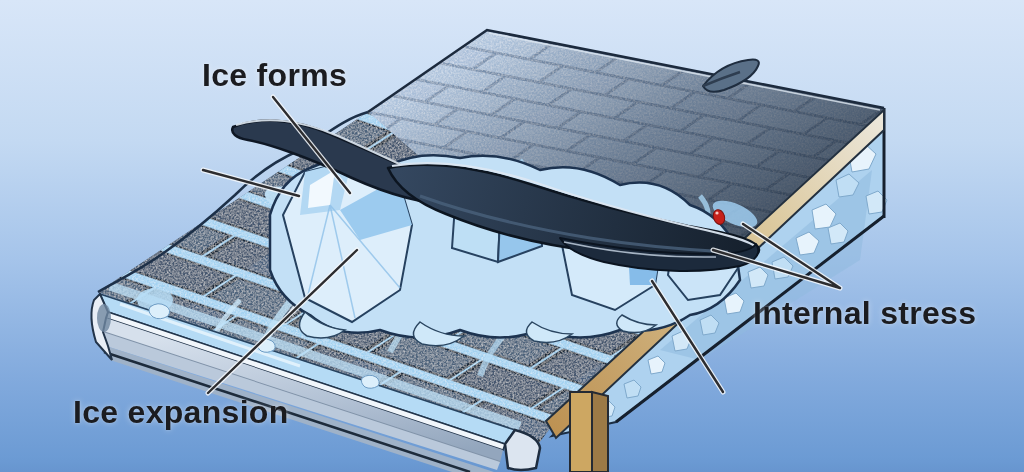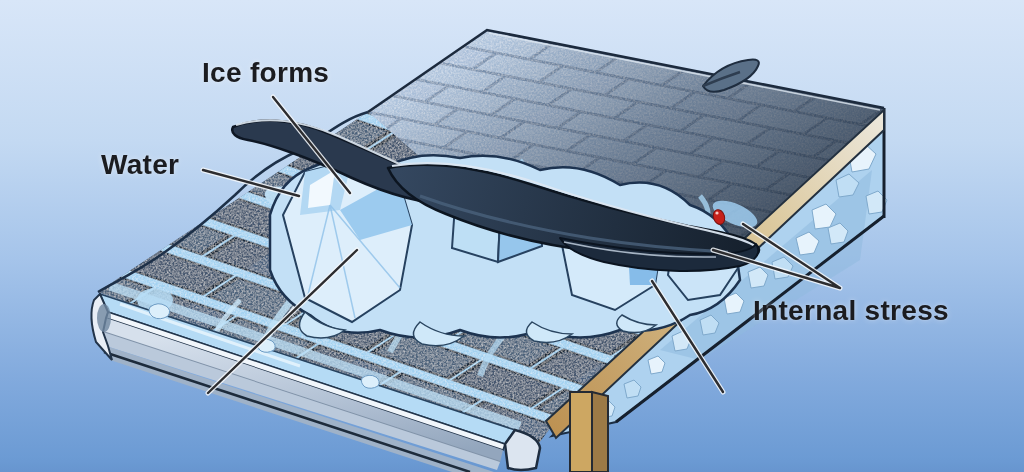--- a/index.html
+++ b/index.html
@@ -3,21 +3,21 @@
 <meta charset="utf-8">
 <style>
   html,body{margin:0;padding:0;}
   body{width:1024px;height:472px;overflow:hidden;font-family:"Liberation Sans",sans-serif;}
   .stage{position:relative;width:1024px;height:472px;}
   .stage svg{position:absolute;left:0;top:0;}
   .label{
     position:absolute;
     font-family:"Liberation Sans",sans-serif;
     font-weight:700;
-    font-size:28px;
+    font-size:32px;
     letter-spacing:.3px;
     color:#1b1c20;
     white-space:nowrap;
     text-shadow:0 0 6px rgba(255,255,255,.40),0 0 2px rgba(255,255,255,.30);
     user-select:none;
     text-align:right;
   }
 </style>
 </head>
 <body>
@@ -235,16 +235,16 @@
       <path d="M840,288 L743,224 M840,288 L713,250" stroke="#2d2d30" stroke-width="2.4"></path>
     </g>
     <g>
       <path d="M652,281 L723,392" stroke="#f4f8fc" stroke-width="5" opacity="0.85"></path>
       <path d="M652,281 L723,392" stroke="#2d2d30" stroke-width="2.4"></path>
     </g>
   </g>
 </svg>
 
 <div class="label" style="left:202px;top:57px">Ice forms</div>
-<div class="label" style="left:101px;top:149px">Water</div>
+<div class="label" style="left:73px;top:394px">Ice expansion</div>
 <div class="label" style="left:753px;top:295px">Internal stress</div>
 
 </div>
 
 </body></html>

